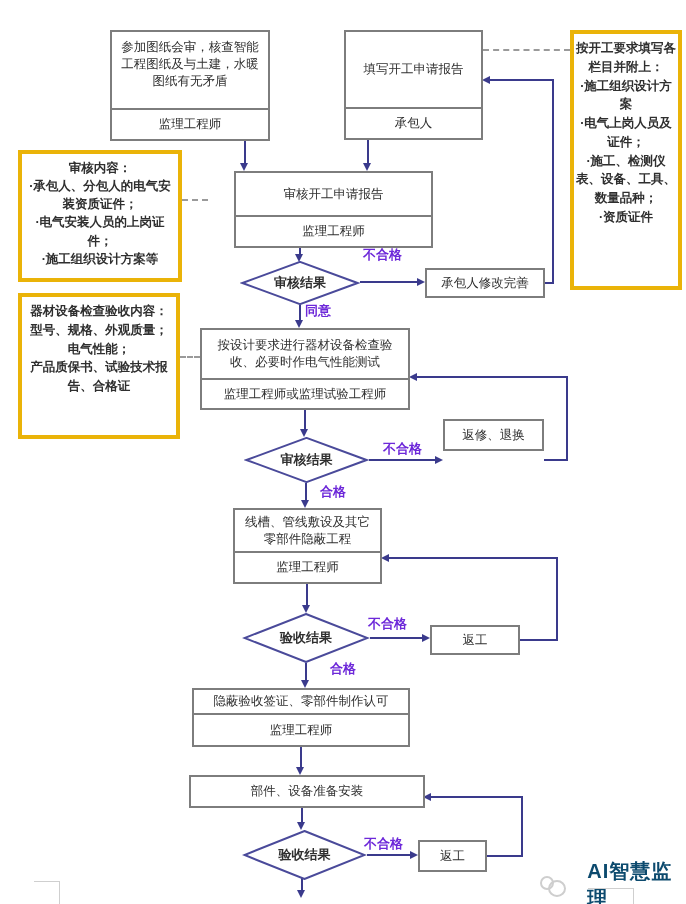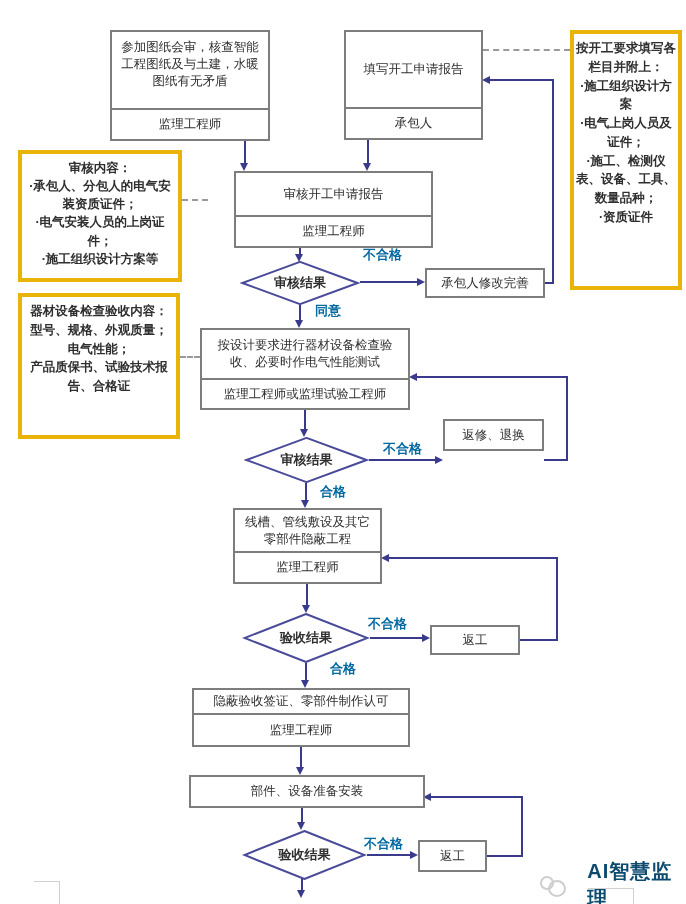--- a/index.html
+++ b/index.html
@@ -25,21 +25,21 @@
   
   .vline{position:absolute;width:2px;background:#3a3a8c;}
   .hline{position:absolute;height:2px;background:#3a3a8c;}
   .dash{position:absolute;height:0;border-top:2px dashed #9a9a9a;}
   .ah-down{position:absolute;width:0;height:0;border-left:4.5px solid transparent;
        border-right:4.5px solid transparent;border-top:8px solid #3a3a8c;}
   .ah-right{position:absolute;width:0;height:0;border-top:4.5px solid transparent;
        border-bottom:4.5px solid transparent;border-left:8px solid #3a3a8c;}
   .ah-left{position:absolute;width:0;height:0;border-top:4.5px solid transparent;
        border-bottom:4.5px solid transparent;border-right:8px solid #3a3a8c;}
-  .lbl{position:absolute;font-size:13px;font-weight:600;color:#0369a1;white-space:nowrap;text-align:right;}
+  .lbl{position:absolute;font-size:13px;font-weight:600;color:#6d28d9;white-space:nowrap;text-align:right;}
   
   .watermark{position:absolute;left:540px;top:858px;display:flex;align-items:center;gap:23px;
        color:#0c4a6e;font-size:20px;font-weight:700;letter-spacing:1px;}
   .wm-logo{position:relative;width:26px;height:22px;}
   .wm-logo i{position:absolute;border:2px solid #cecece;border-radius:50%;display:block;}
   .wm-logo i.c1{width:10px;height:10px;left:0;top:2px;}
   .wm-logo i.c2{width:14px;height:13px;left:8px;top:6px;}
   .corner{position:absolute;background:#cfcfcf;}
 </style>
 </head>
@@ -110,21 +110,21 @@
   <div class="vline" style="left:556px;top:557px;height:84px;"></div>
   <div class="hline" style="left:388px;top:557px;width:170px;"></div>
   <div class="ah-left" style="left:381px;top:553.5px;"></div>
 
   <div class="hline" style="left:487px;top:855px;width:36px;"></div>
   <div class="vline" style="left:521px;top:796px;height:61px;"></div>
   <div class="hline" style="left:430px;top:796px;width:93px;"></div>
   <div class="ah-left" style="left:423px;top:792.5px;"></div>
 
   <div class="lbl" style="left:363px;top:246px;">不合格</div>
-  <div class="lbl" style="left:315px;top:302px;">同意</div>
+  <div class="lbl" style="left:305px;top:302px;">同意</div>
   <div class="lbl" style="left:383px;top:440px;">不合格</div>
   <div class="lbl" style="left:320px;top:483px;">合格</div>
   <div class="lbl" style="left:368px;top:615px;">不合格</div>
   <div class="lbl" style="left:330px;top:660px;">合格</div>
   <div class="lbl" style="left:364px;top:835px;">不合格</div>
 
   <div class="box" style="left:110px;top:30px;width:160px;height:111px;">
     <div class="main top">参加图纸会审，核查智能工程图纸及与土建，水暖图纸有无矛盾</div>
     <div class="staff" style="height:29px;">监理工程师</div>
   </div>

